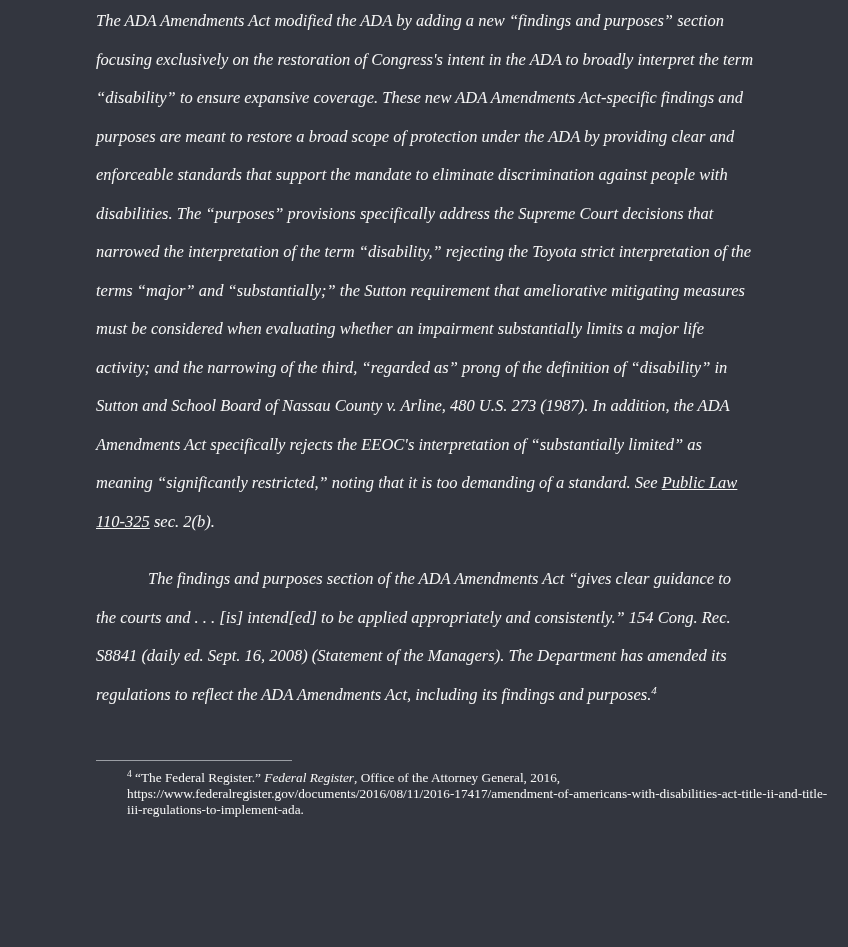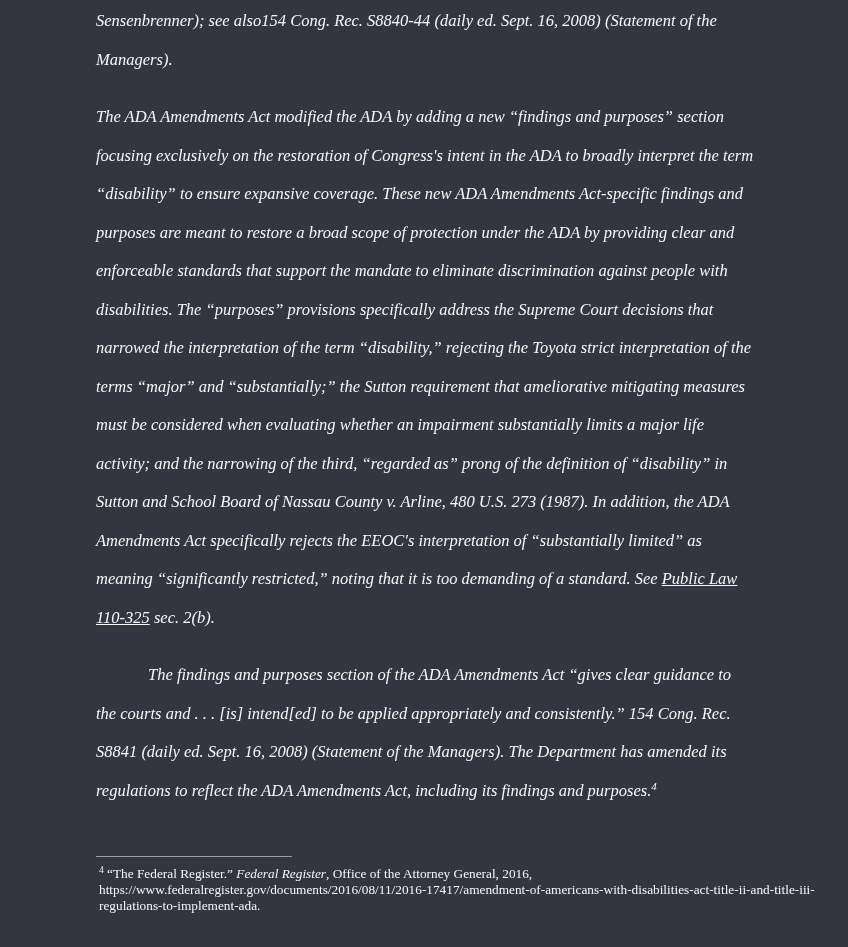--- a/index.html
+++ b/index.html
@@ -54,39 +54,37 @@
     border: none;
     border-top: 1px solid var(--rule_color);
     width: 196px;
     margin: 0 0 9px 0;
   }
   .footnote {
     font-size: 13.3px;
     line-height: 16px;
     overflow-wrap: anywhere;
     padding-left: 3px;
+    margin-left: 28px;
   }
   .footnote sup.fn-marker {
     font-size: 9.5px;
     line-height: 0;
     vertical-align: super;
   }
   .fr-italic {
     font-style: italic;
   }
 </style>
 </head>
 <body>
 
 <div class="page">
   <div class="body-text">
 
-    <p>
-      <span>Sensenbrenner); see also154 Cong. Rec. S8840-44 (daily ed. Sept. 16, 2008) (Statement of the Managers).</span>
-    </p>
 
     <p>
       <span>The ADA Amendments Act modified the ADA by adding a new “findings and purposes” section focusing exclusively on the restoration of Congress's intent in the ADA to broadly interpret the term “disability” to ensure expansive coverage. These new ADA Amendments Act-specific findings and purposes are meant to restore a broad scope of protection under the ADA by providing clear and enforceable standards that support the mandate to eliminate discrimination against people with disabilities. The “purposes” provisions specifically address the Supreme Court decisions that narrowed the interpretation of the term “disability,” rejecting the Toyota strict interpretation of the terms “major” and “substantially;” the Sutton requirement that ameliorative mitigating measures must be considered when evaluating whether an impairment substantially limits a major life activity; and the narrowing of the third, “regarded as” prong of the definition of “disability” in Sutton and School Board of Nassau County v. Arline, 480 U.S. 273 (1987). In addition, the ADA Amendments Act specifically rejects the EEOC's interpretation of “substantially limited” as meaning “significantly restricted,” noting that it is too demanding of a standard. See </span><span class="doc-link">Public Law 110-325</span><span> sec. 2(b).</span>
     </p>
 
     <p class="indent-first">
       <span>The findings and purposes section of the ADA Amendments Act “gives clear guidance to the courts and . . . [is] intend[ed] to be applied appropriately and consistently.” 154 Cong. Rec. S8841 (daily ed. Sept. 16, 2008) (Statement of the Managers). The Department has amended its regulations to reflect the ADA Amendments Act, including its findings and purposes.</span><sup class="fn-ref">4</sup>
     </p>
 
   </div>

